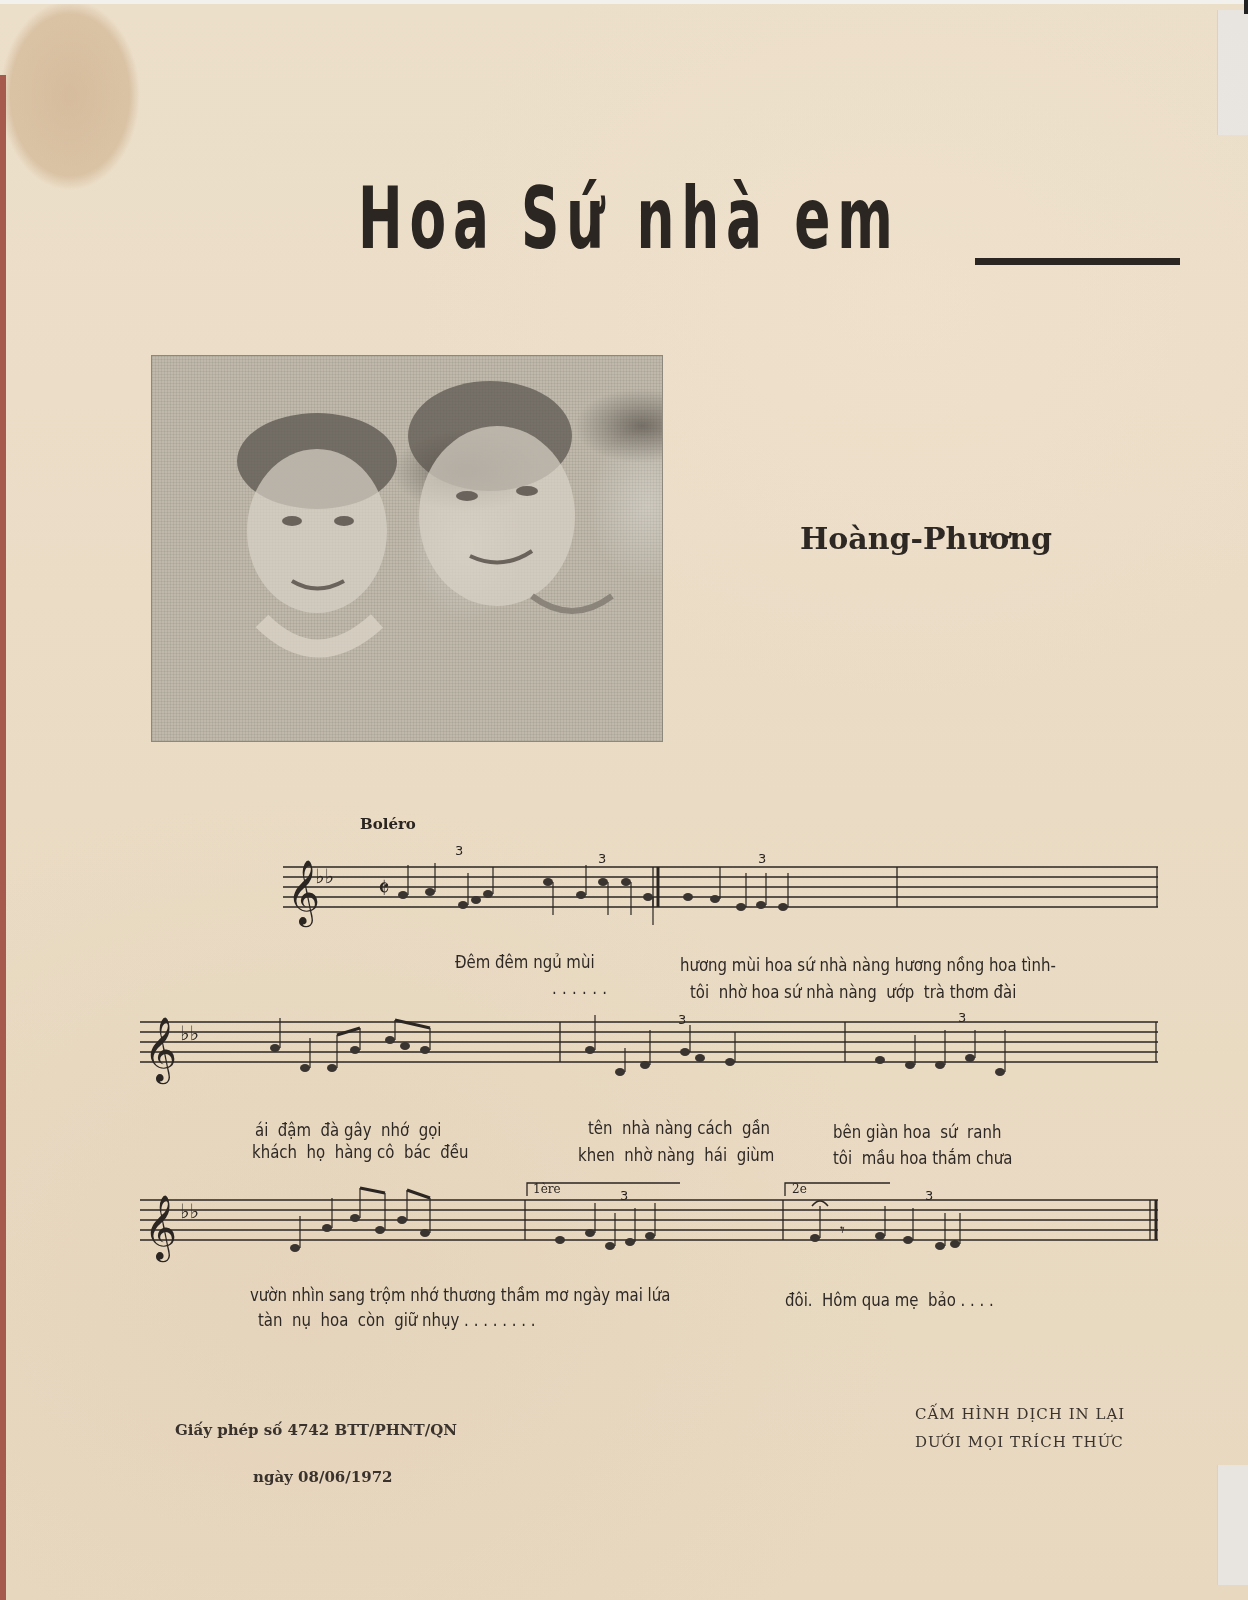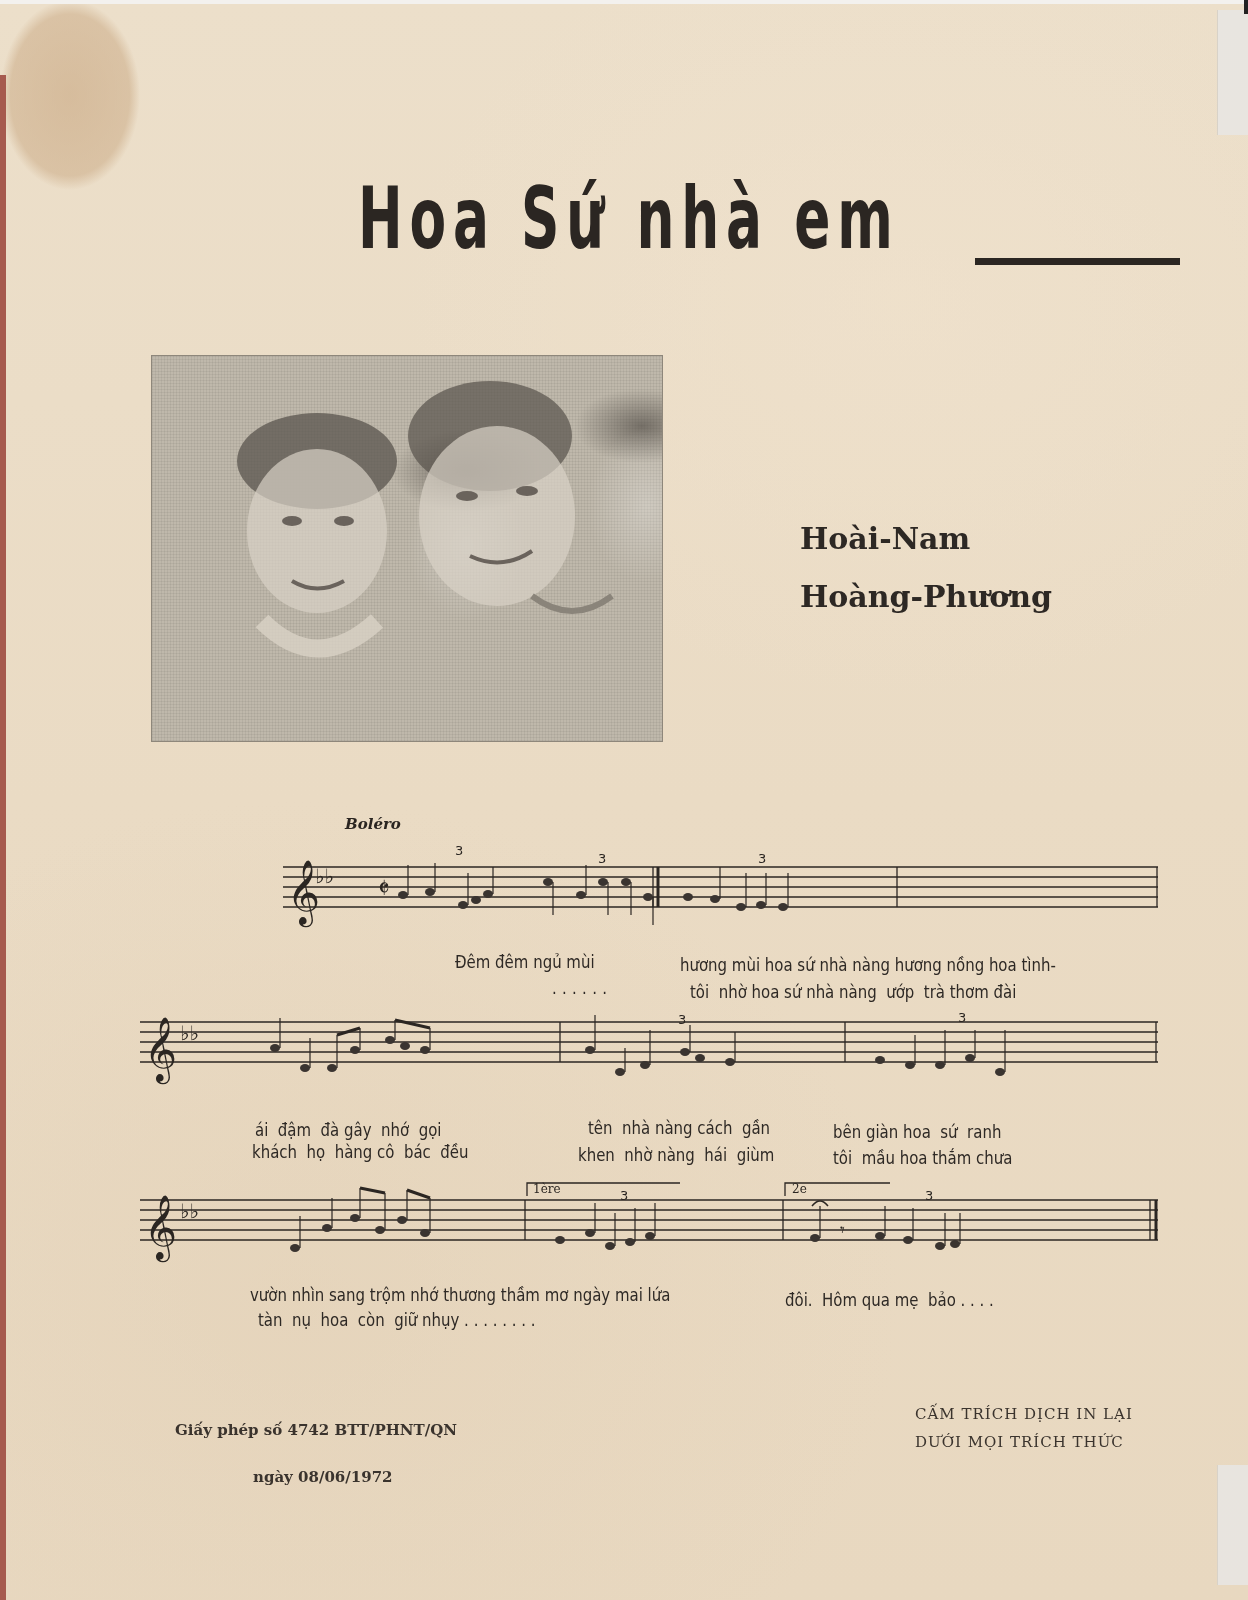--- a/index.html
+++ b/index.html
@@ -56,22 +56,22 @@
   }
   .photo svg { position: absolute; left: 0; top: 0; }
 
   .credits {
     position: absolute; left: 800px; top: 510px;
     font-family: "DejaVu Serif", serif; font-weight: bold; font-size: 30px; color: #2d2824;
     line-height: 58px;
   }
 
   .tempo {
-    position: absolute; left: 345px; top: 815px;
-    font-family: "DejaVu Serif", serif; font-weight: bold; font-size: 15px; font-style: italic;
+    position: absolute; left: 360px; top: 815px;
+    font-family: "DejaVu Serif", serif; font-weight: bold; font-size: 15px;
   }
 
   .staff { position: absolute; }
   .staff svg { position: absolute; left: 0; top: 0; overflow: visible; }
 
   .lyric {
     position: absolute; white-space: pre;
     font-family: "DejaVu Sans", sans-serif; font-size: 17px; color: #2e2925;
     transform: scaleX(0.88); transform-origin: left top;
   }
@@ -114,21 +114,20 @@
     <ellipse cx="338" cy="80" rx="82" ry="55" fill="#5a544e" opacity="0.72"></ellipse>
     <ellipse cx="345" cy="160" rx="78" ry="90" fill="#d9d2c6" opacity="0.7"></ellipse>
     <ellipse cx="315" cy="140" rx="11" ry="5" fill="#6a635c"></ellipse>
     <ellipse cx="375" cy="135" rx="11" ry="5" fill="#6a635c"></ellipse>
     <path d="M318 200 Q350 215 380 195" stroke="#6a635c" stroke-width="4" fill="none"></path>
     <path d="M380 240 Q420 270 460 240" stroke="#8a847a" stroke-width="6" fill="none"></path>
   </svg>
 </div>
 
 <div class="credits">
-  <div>Hoài-Nam</div>
   <div>Hoàng-Phương</div>
 </div>
 
 <div class="tempo">Boléro</div>
 
 <div class="staff" style="left:283px; top:855px; width:875px; height:80px;">
   <svg width="875" height="80">
     <g stroke="#2b2622" stroke-width="1.3">
       <line x1="0" y1="12" x2="875" y2="12"></line>
         <line x1="0" y1="22" x2="875" y2="22"></line>
@@ -322,15 +321,15 @@
 <div class="lyric" style="left:250px; top:1285px;">vườn nhìn sang trộm nhớ thương thầm mơ ngày mai lứa</div>
 <div class="lyric" style="left:785px; top:1290px;">đôi.  Hôm qua mẹ  bảo . . . .</div>
 <div class="lyric" style="left:258px; top:1310px;">tàn  nụ  hoa  còn  giữ nhụy . . . . . . . .</div>
 
 <div class="footer-left">
   <div>Giấy phép số 4742 BTT/PHNT/QN</div>
   <div class="date">ngày  08/06/1972</div>
 </div>
 
 <div class="footer-right">
-  <div>CẤM TRÍCH DỊCH IN LẠI</div>
+  <div>CẤM HÌNH DỊCH IN LẠI</div>
   <div>DƯỚI  MỌI  TRÍCH  THỨC</div>
 </div>
 
 </body></html>

